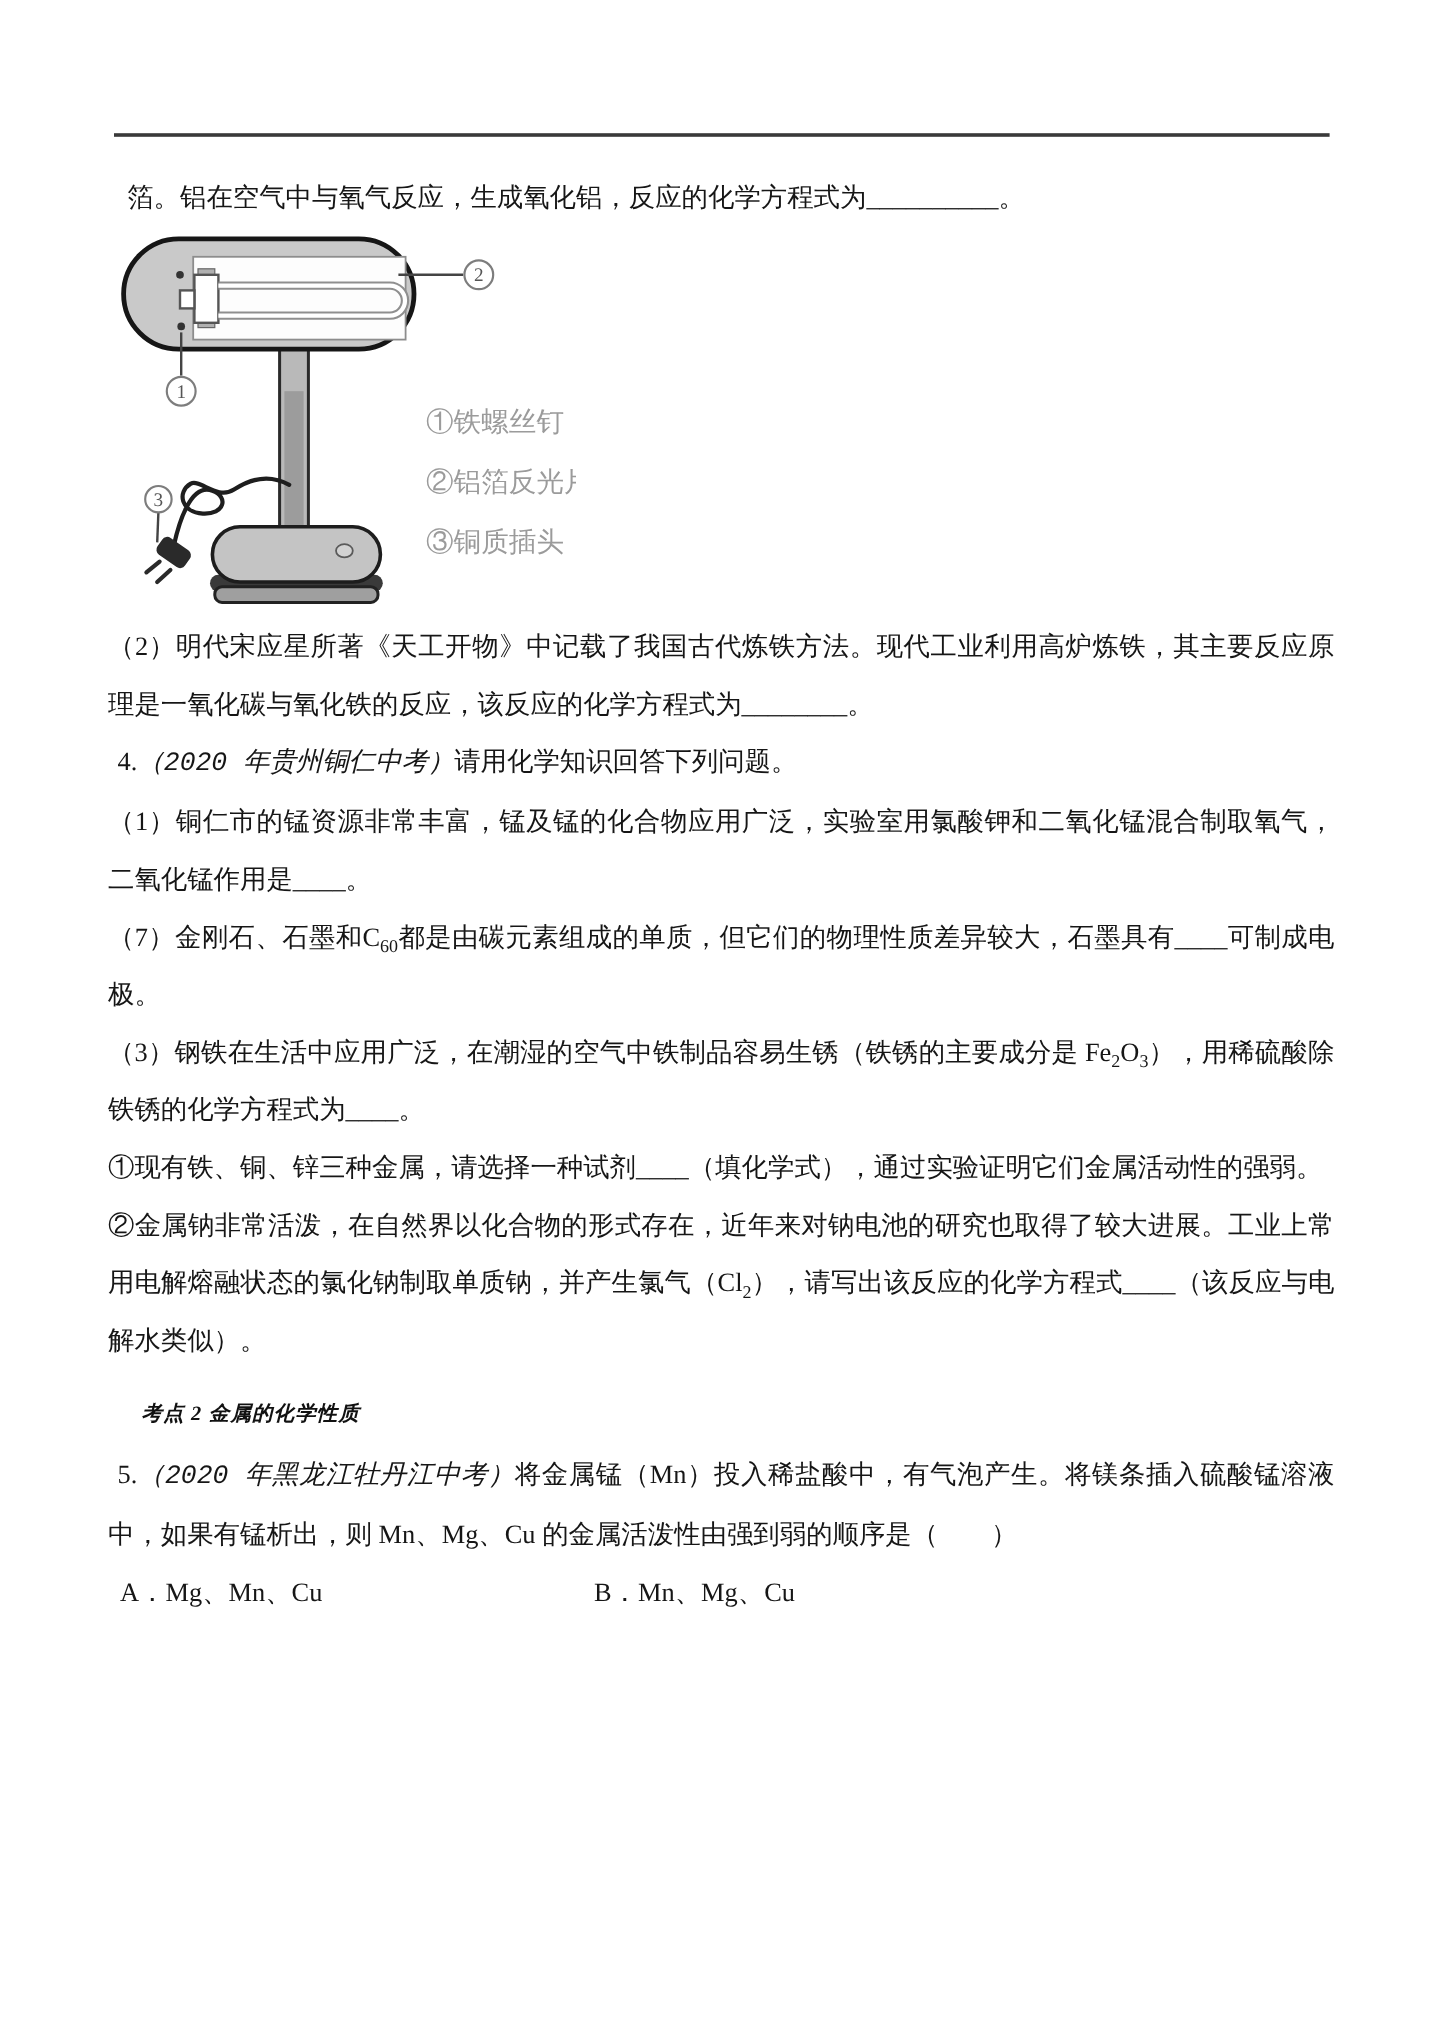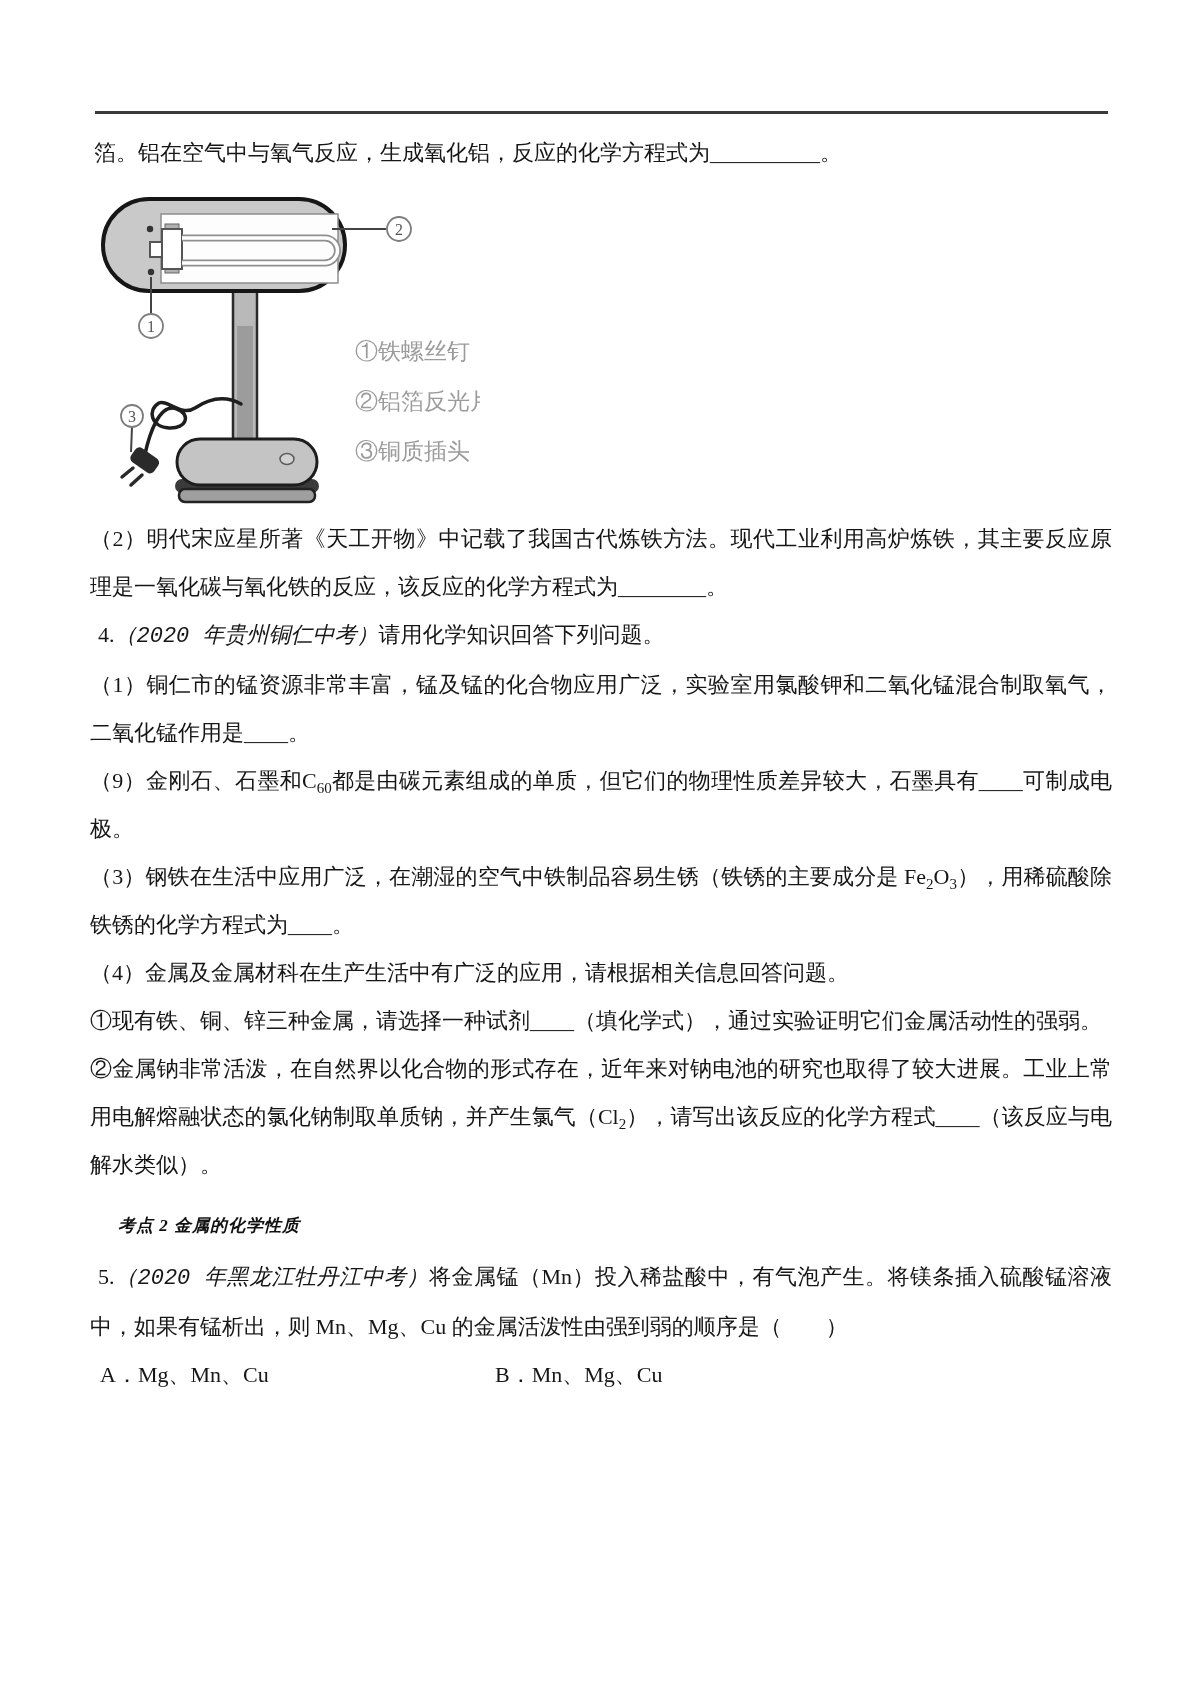--- a/index.html
+++ b/index.html
@@ -1,21 +1,21 @@
 <!DOCTYPE html>
 <html><head>
 <meta charset="utf-8">
 <style>
   html,body{margin:0;padding:0;background:#e8e8e8;}
   .page{
     position:relative;width:1200px;height:1698px;background:#ffffff;
     font-family:"Liberation Serif", serif;color:#161616;overflow:hidden;
   }
   .toprule{position:absolute;left:95px;top:111px;width:1013px;height:3px;background:#3a3a3a;}
-  .line1{position:absolute;left:90px;top:124px;width:1022px;margin:4px;
+  .line1{position:absolute;left:90px;top:124px;width:1022px;margin:16px;
     font-size:22px;line-height:50px;text-align:justify;}
   .figure{position:absolute;left:95px;top:196px;width:385px;height:320px;}
   .flow{position:absolute;left:90px;top:515px;width:1022px;}
   .flow p{margin:0;font-size:22px;line-height:48px;text-align:justify;}
   .flow p.qnum{text-indent:8px;}
   sub{font-size:15px;line-height:0;}
   .kai{font-style:italic;font-family:Liberation Mono, monospace;}
   h2.kaopoint{
     margin:10px 0 0 28px;font-size:17px;line-height:54px;font-weight:bold;
     font-style:italic;letter-spacing:1px;color:#111;
@@ -88,25 +88,24 @@
 
   <div class="flow">
 
     <p>（2）明代宋应星所著《天工开物》中记载了我国古代炼铁方法。现代工业利用高炉炼铁，其主要反应原理是一氧化碳与氧化铁的反应，该反应的化学方程式为________。</p>
 
 
     <p class="qnum"><span>4.</span><span class="kai">（2020 年贵州铜仁中考）</span><span>请用化学知识回答下列问题。</span></p>
 
     <p>（1）铜仁市的锰资源非常丰富，锰及锰的化合物应用广泛，实验室用氯酸钾和二氧化锰混合制取氧气，二氧化锰作用是____。</p>
 
-    <p><span>（9）金刚石、石墨和C</span><sub>60</sub><span>都是由碳元素组成的单质，但它们的物理性质差异较大，石墨具有____可制成电极。</span></p>
+    <p><span>（7）金刚石、石墨和C</span><sub>60</sub><span>都是由碳元素组成的单质，但它们的物理性质差异较大，石墨具有____可制成电极。</span></p>
 
     <p><span>（3）钢铁在生活中应用广泛，在潮湿的空气中铁制品容易生锈（铁锈的主要成分是 Fe</span><sub>2</sub><span>O</span><sub>3</sub><span>），用稀硫酸除铁锈的化学方程式为____。</span></p>
 
-    <p>（4）金属及金属材科在生产生活中有广泛的应用，请根据相关信息回答问题。</p>
 
     <p>①现有铁、铜、锌三种金属，请选择一种试剂____（填化学式），通过实验证明它们金属活动性的强弱。</p>
 
     <p><span>②金属钠非常活泼，在自然界以化合物的形式存在，近年来对钠电池的研究也取得了较大进展。工业上常用电解熔融状态的氯化钠制取单质钠，并产生氯气（Cl</span><sub>2</sub><span>），请写出该反应的化学方程式____（该反应与电解水类似）。</span></p>
 
     <h2 class="kaopoint">考点 2 金属的化学性质</h2>
 
     <p class="qnum"><span>5.</span><span class="kai">（2020 年黑龙江牡丹江中考）</span><span>将金属锰（Mn）投入稀盐酸中，有气泡产生。将镁条插入硫酸锰溶液中，如果有锰析出，则 Mn、Mg、Cu 的金属活泼性由强到弱的顺序是（　　）</span></p>
 
     <div class="options">

